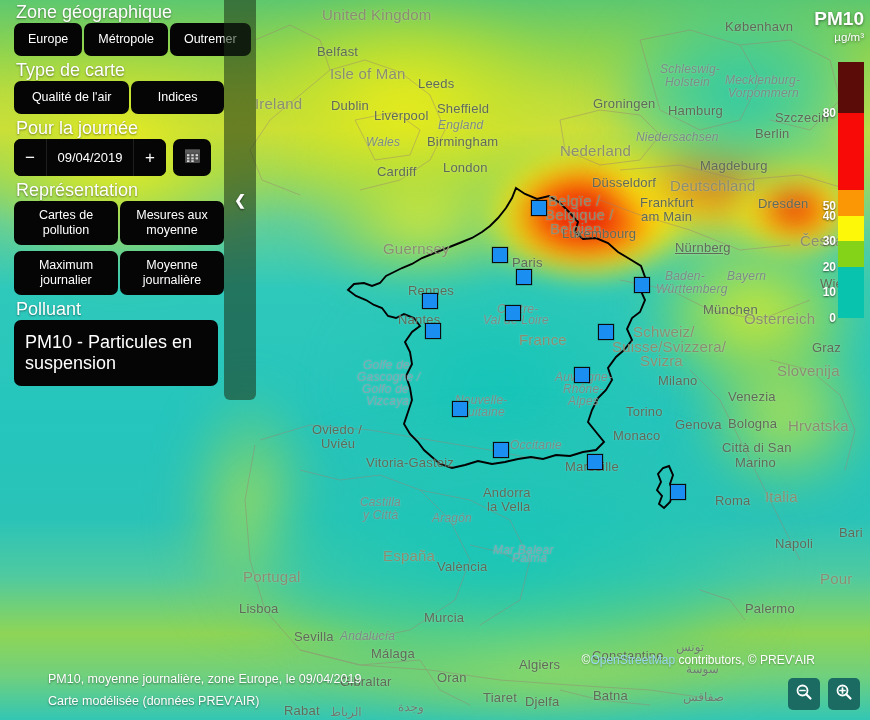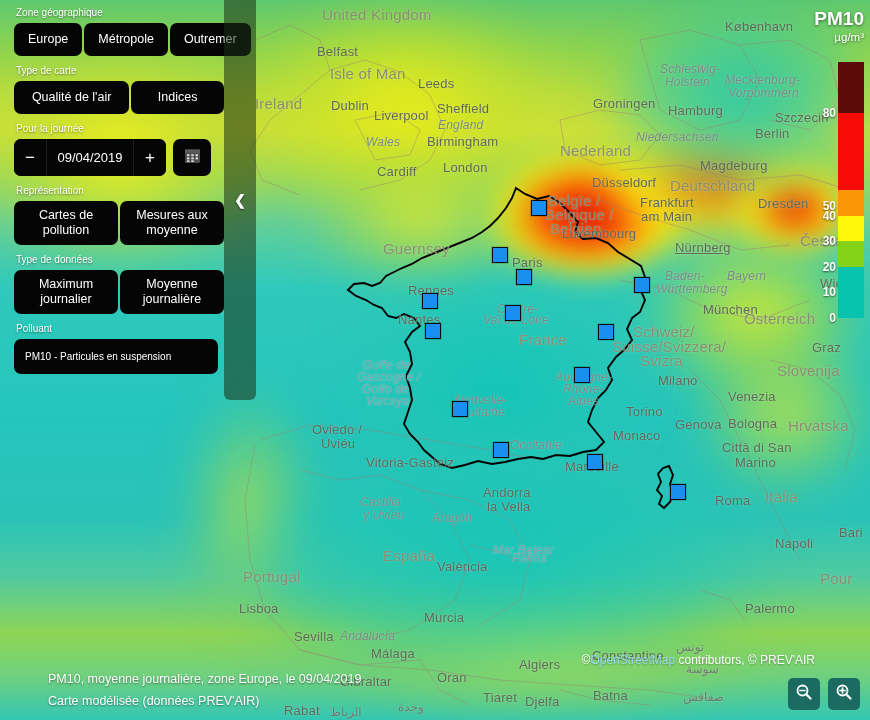--- a/index.html
+++ b/index.html
@@ -41,30 +41,30 @@
   .mlabel.arab{font-size:12px;color:#6d7b70;}
   svg.overlay{position:absolute;inset:0;width:870px;height:720px;pointer-events:none;}
 
   
   .station{position:absolute;width:14px;height:14px;background:#1b8ef2;
            border:1.5px solid #0b0b0b;box-shadow:0 0 0 .5px rgba(0,0,0,.25);}
 
   
   #panel{position:absolute;left:0;top:0;width:224px;padding:4px 0 0 0;}
   .grp{margin:0 0 6px 14px;}
-  .grp-label{color:#ffffff;font-size:10px;line-height:17px;margin:0 0 2px 2px;
+  .grp-label{color:#ffffff;font-size:18px;line-height:17px;margin:0 0 2px 2px;
              text-shadow:0 1px 2px rgba(0,0,0,.45);}
   .btnrow{display:flex;gap:2px;}
   .btn{background:#050505;color:#fff;border:none;border-radius:7px;
        font-family:"Liberation Sans",sans-serif;font-size:12.5px;line-height:15px;
        padding:9px 14px;text-align:center;cursor:pointer;white-space:pre-line;}
   .btn.t3{flex:1;}
   .btn.t2{flex:1;}
   .btn.two-line{padding:7px 4px;}
-  .sel{background:#050505;color:#fff;border:none;border-radius:7px;font-size:10px;
+  .sel{background:#050505;color:#fff;border:none;border-radius:7px;font-size:18px;
        padding:12px 11px;text-align:left;width:204px;box-sizing:border-box;cursor:pointer;}
 
   .daterow{display:flex;gap:7px;align-items:stretch;}
   .datebox{display:flex;background:#050505;border-radius:7px;overflow:hidden;width:152px;}
   .dminus,.dplus{width:33px;background:#050505;color:#fff;border:none;font-size:17px;
                  display:flex;align-items:center;justify-content:center;cursor:pointer;}
   .dminus{border-right:1px solid rgba(255,255,255,.1);}
   .dplus{border-left:1px solid rgba(255,255,255,.1);}
   .dval{flex:1;background:#050505;color:#fff;display:flex;align-items:center;
         justify-content:center;font-size:13px;padding:11px 0;}
@@ -241,21 +241,21 @@
         <div class="mlabel region" style="left: 510px; top: 438px;">Occitanie</div>
         <div class="mlabel city" style="left: 565px; top: 459px;">Marseille</div>
         <div class="mlabel city" style="left: 722px; top: 440px;">Città di San</div>
         <div class="mlabel city" style="left: 735px; top: 455px;">Marino</div>
         <div class="mlabel city" style="left: 366px; top: 455px;">Vitoria-Gasteiz</div>
         <div class="mlabel city" style="left: 483px; top: 485px;">Andorra</div>
         <div class="mlabel city" style="left: 487px; top: 499px;">la Vella</div>
         <div class="mlabel city" style="left: 715px; top: 493px;">Roma</div>
         <div class="mlabel country" style="left: 765px; top: 488px;">Italia</div>
         <div class="mlabel region" style="left: 360px; top: 495px;">Castilla</div>
-        <div class="mlabel region" style="left: 363px; top: 508px;">y Uviéu</div>
+        <div class="mlabel region" style="left: 363px; top: 508px;">y Città</div>
         <div class="mlabel region" style="left: 432px; top: 511px;">Aragón</div>
         <div class="mlabel city" style="left: 839px; top: 525px;">Bari</div>
         <div class="mlabel sea" style="left: 493px; top: 543px;">Mar Balear</div>
         <div class="mlabel sea" style="left: 512px; top: 551px;">Palma</div>
         <div class="mlabel country" style="left: 383px; top: 547px;">España</div>
         <div class="mlabel city" style="left: 775px; top: 536px;">Napoli</div>
         <div class="mlabel city" style="left: 437px; top: 559px;">València</div>
         <div class="mlabel country" style="left: 243px; top: 568px;">Portugal</div>
         <div class="mlabel city" style="left: 239px; top: 601px;">Lisboa</div>
         <div class="mlabel city" style="left: 424px; top: 610px;">Murcia</div>
@@ -346,21 +346,20 @@
 
     <div class="grp">
       <div class="grp-label">Représentation</div>
       <div class="btnrow">
         <button class="btn t2 two-line">Cartes de pollution</button>
         <button class="btn t2 two-line">Mesures aux moyenne</button>
       </div>
     </div>
 
     <div class="grp">
-      <div class="grp-label">Type de données</div>
       <div class="btnrow">
         <button class="btn t2 two-line">Maximum journalier</button>
         <button class="btn t2 two-line">Moyenne journalière</button>
       </div>
     </div>
 
     <div class="grp">
       <div class="grp-label">Polluant</div>
       <div class="sel">PM10 - Particules en suspension</div>
     </div>

